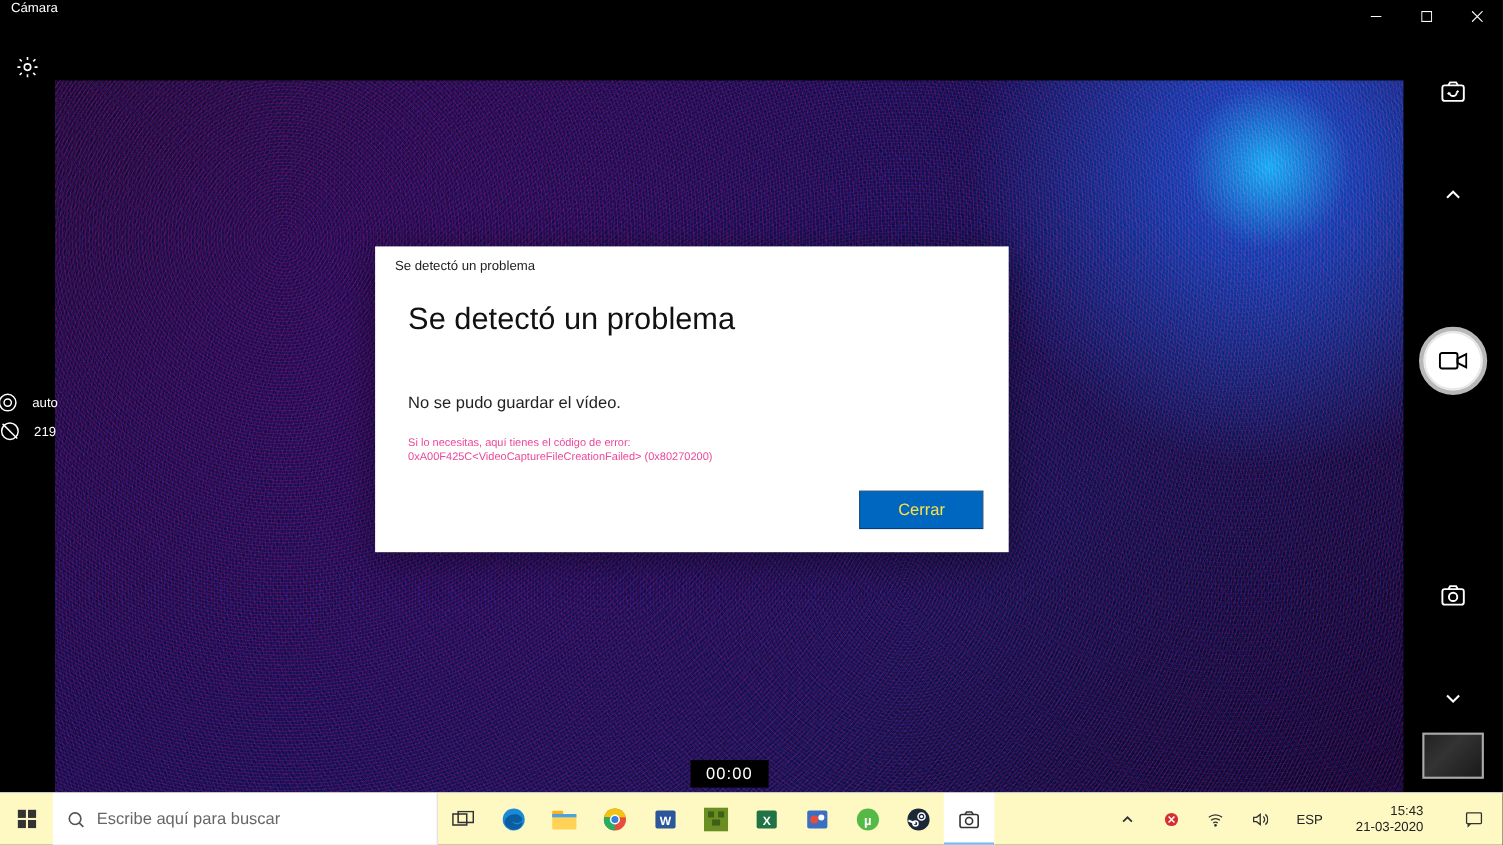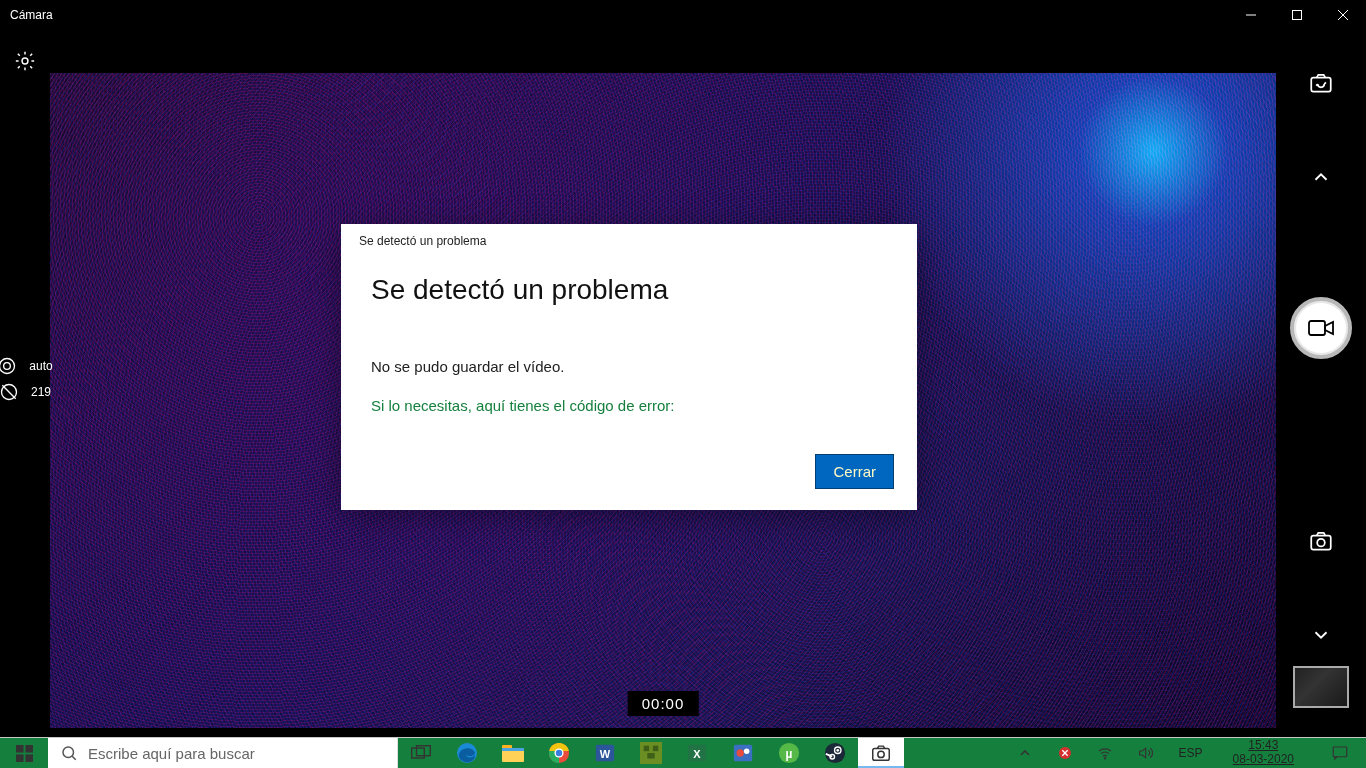--- a/index.html
+++ b/index.html
@@ -4,21 +4,20 @@
 <style>
   * { box-sizing: border-box; margin: 0; padding: 0; font-family: "Segoe UI", Tahoma, sans-serif; }
   html, body { width: 1366px; height: 768px; overflow: hidden; background: #000; }
 
   
   .title-bar {
     height: 30px;
     background: #000;
     color: #fff;
     display: flex;
-    align-items: center;
     justify-content: space-between;
     font-size: 12px;
     padding-left: 10px;
   }
   .title-bar .caption { }
   .window-controls { display: flex; height: 100%; }
   .window-controls .ctrl {
     width: 46px; height: 100%;
     display: flex; align-items: center; justify-content: center;
     color: #fff; cursor: pointer;
@@ -149,44 +148,43 @@
     padding: 22px 30px 8px;
     color: #111;
   }
   .dialog .line1 {
     font-size: 15px;
     padding: 0 30px 22px;
     color: #222;
     margin-top: 44px;
   }
   .dialog .line2 {
-    font-size: 15px;
+    font-size: 10px;
     padding: 0 30px 2px;
-    color: #15803d;
+    color: #ec4899;
   }
   .dialog .btn-row {
     display:flex; justify-content:flex-end;
     padding: 24px 24px 0;
   }
   .dialog button {
     background: #0067c0;
-    color: #fef9c3;
+    color: #fde047;
     border: 2px solid #0067c0;
     outline: 1px solid #003e73;
     font-size: 15px;
-    padding: 6px 15px;
+    padding: 6px 32px;
     cursor: pointer;
-    margin-top: 15px;
   }
 
   
   .taskbar {
     position: absolute; left: 0; right: 0; bottom: 0;
-    height: 31px;
-    background: #15803d;
+    height: 48px;
+    background: #fef9c3;
     border-top: 1px solid #c8c8c8;
     display: flex; align-items: center;
     font-size: 13px;
     color: #222;
   }
   .start-btn {
     width: 48px; height: 100%;
     display:flex; align-items:center; justify-content:center;
     cursor:pointer;
   }
@@ -207,21 +205,21 @@
   }
   .ti.active { background: #fff; box-shadow: inset 0 -2px 0 #76b9ed; }
   .tray {
     margin-left: auto;
     display:flex; align-items:center; gap: 20px;
     padding-right: 6px;
     height:100%;
     font-size: 12px;
   }
   .tray .tray-ic { width: 20px; display:flex; align-items:center; justify-content:center; cursor:pointer; }
-  .tray .clock { text-align:center; line-height:1.15; padding: 0 6px; cursor:pointer;text-decoration:underline; }
+  .tray .clock { text-align:right; line-height:1.15; padding: 0 6px; cursor:pointer; }
   .tray .lang { cursor:pointer; padding: 0 4px; }
   .tray .action-center { width: 40px; display:flex; align-items:center; justify-content:center; cursor:pointer; }
 
   svg { display:block; }
 </style>
 </head>
 <body>
 
 <div class="title-bar">
   <span class="caption">Cámara</span>
@@ -322,20 +320,21 @@
       </div>
       <div class="roll-thumb"></div>
     </div>
   </div>
 
   <div class="dialog">
     <div class="caption">Se detectó un problema</div>
     <h1>Se detectó un problema</h1>
     <div class="line1">No se pudo guardar el vídeo.</div>
     <div class="line2">Si lo necesitas, aquí tienes el código de error:</div>
+    <div class="line2">0xA00F425C&lt;VideoCaptureFileCreationFailed&gt; (0x80270200)</div>
     <div class="btn-row">
       <button>Cerrar</button>
     </div>
   </div>
 
 </div>
 
 <div class="taskbar">
   <div class="start-btn">
     <svg width="17" height="17" viewBox="0 0 18 18">
@@ -469,21 +468,21 @@
     </div>
     <div class="tray-ic">
       <svg width="16" height="16" viewBox="0 0 24 24" fill="none" stroke="#333" stroke-width="1.8">
           <path d="M4 9v6h4l5 4V5L8 9H4zM17 8a5 5 0 0 1 0 8M20 5a9 9 0 0 1 0 14"></path>
         </svg>
 
     </div>
     <div class="lang">ESP</div>
     <div class="clock">
       <div>15:43</div>
-      <div>08-03-2020</div>
+      <div>21-03-2020</div>
     </div>
     <div class="action-center">
       <svg width="18" height="18" viewBox="0 0 24 24" fill="none" stroke="#333" stroke-width="1.6">
           <rect x="3" y="4" width="18" height="13" rx="1"></rect>
           <path d="M8 17l-3 3v-3"></path>
         </svg>
 
     </div>
   </div>
 </div>

